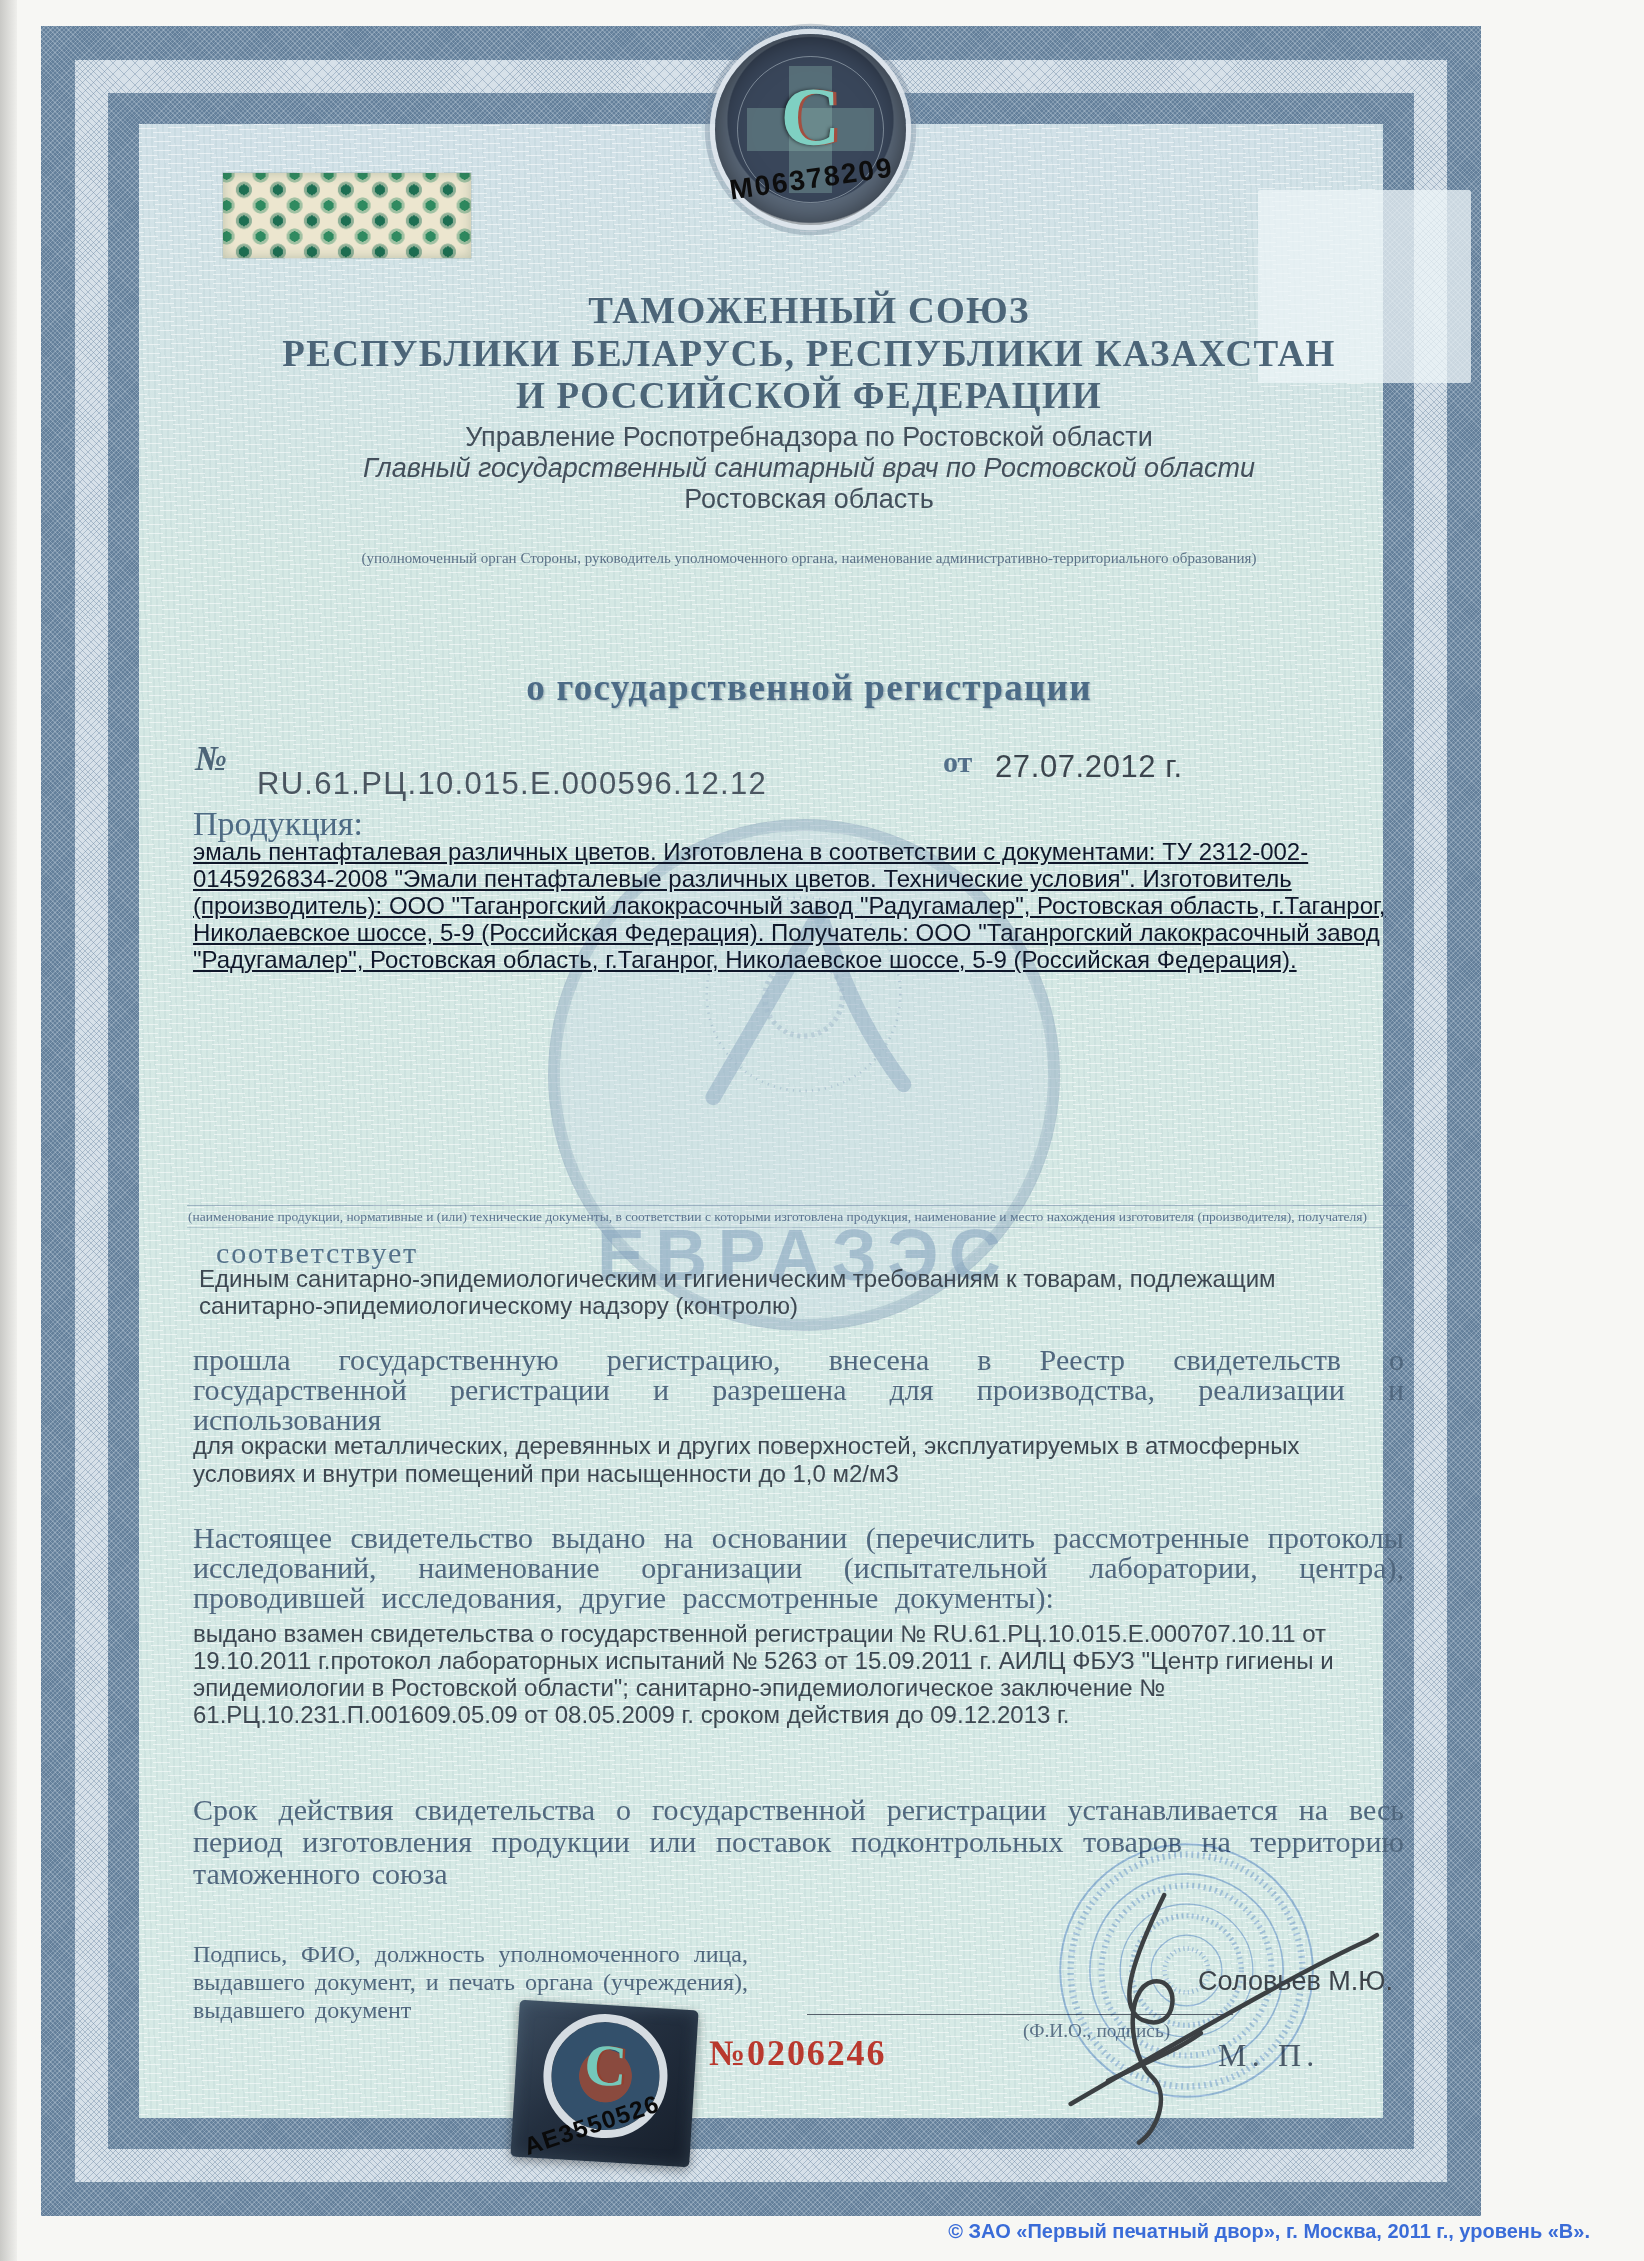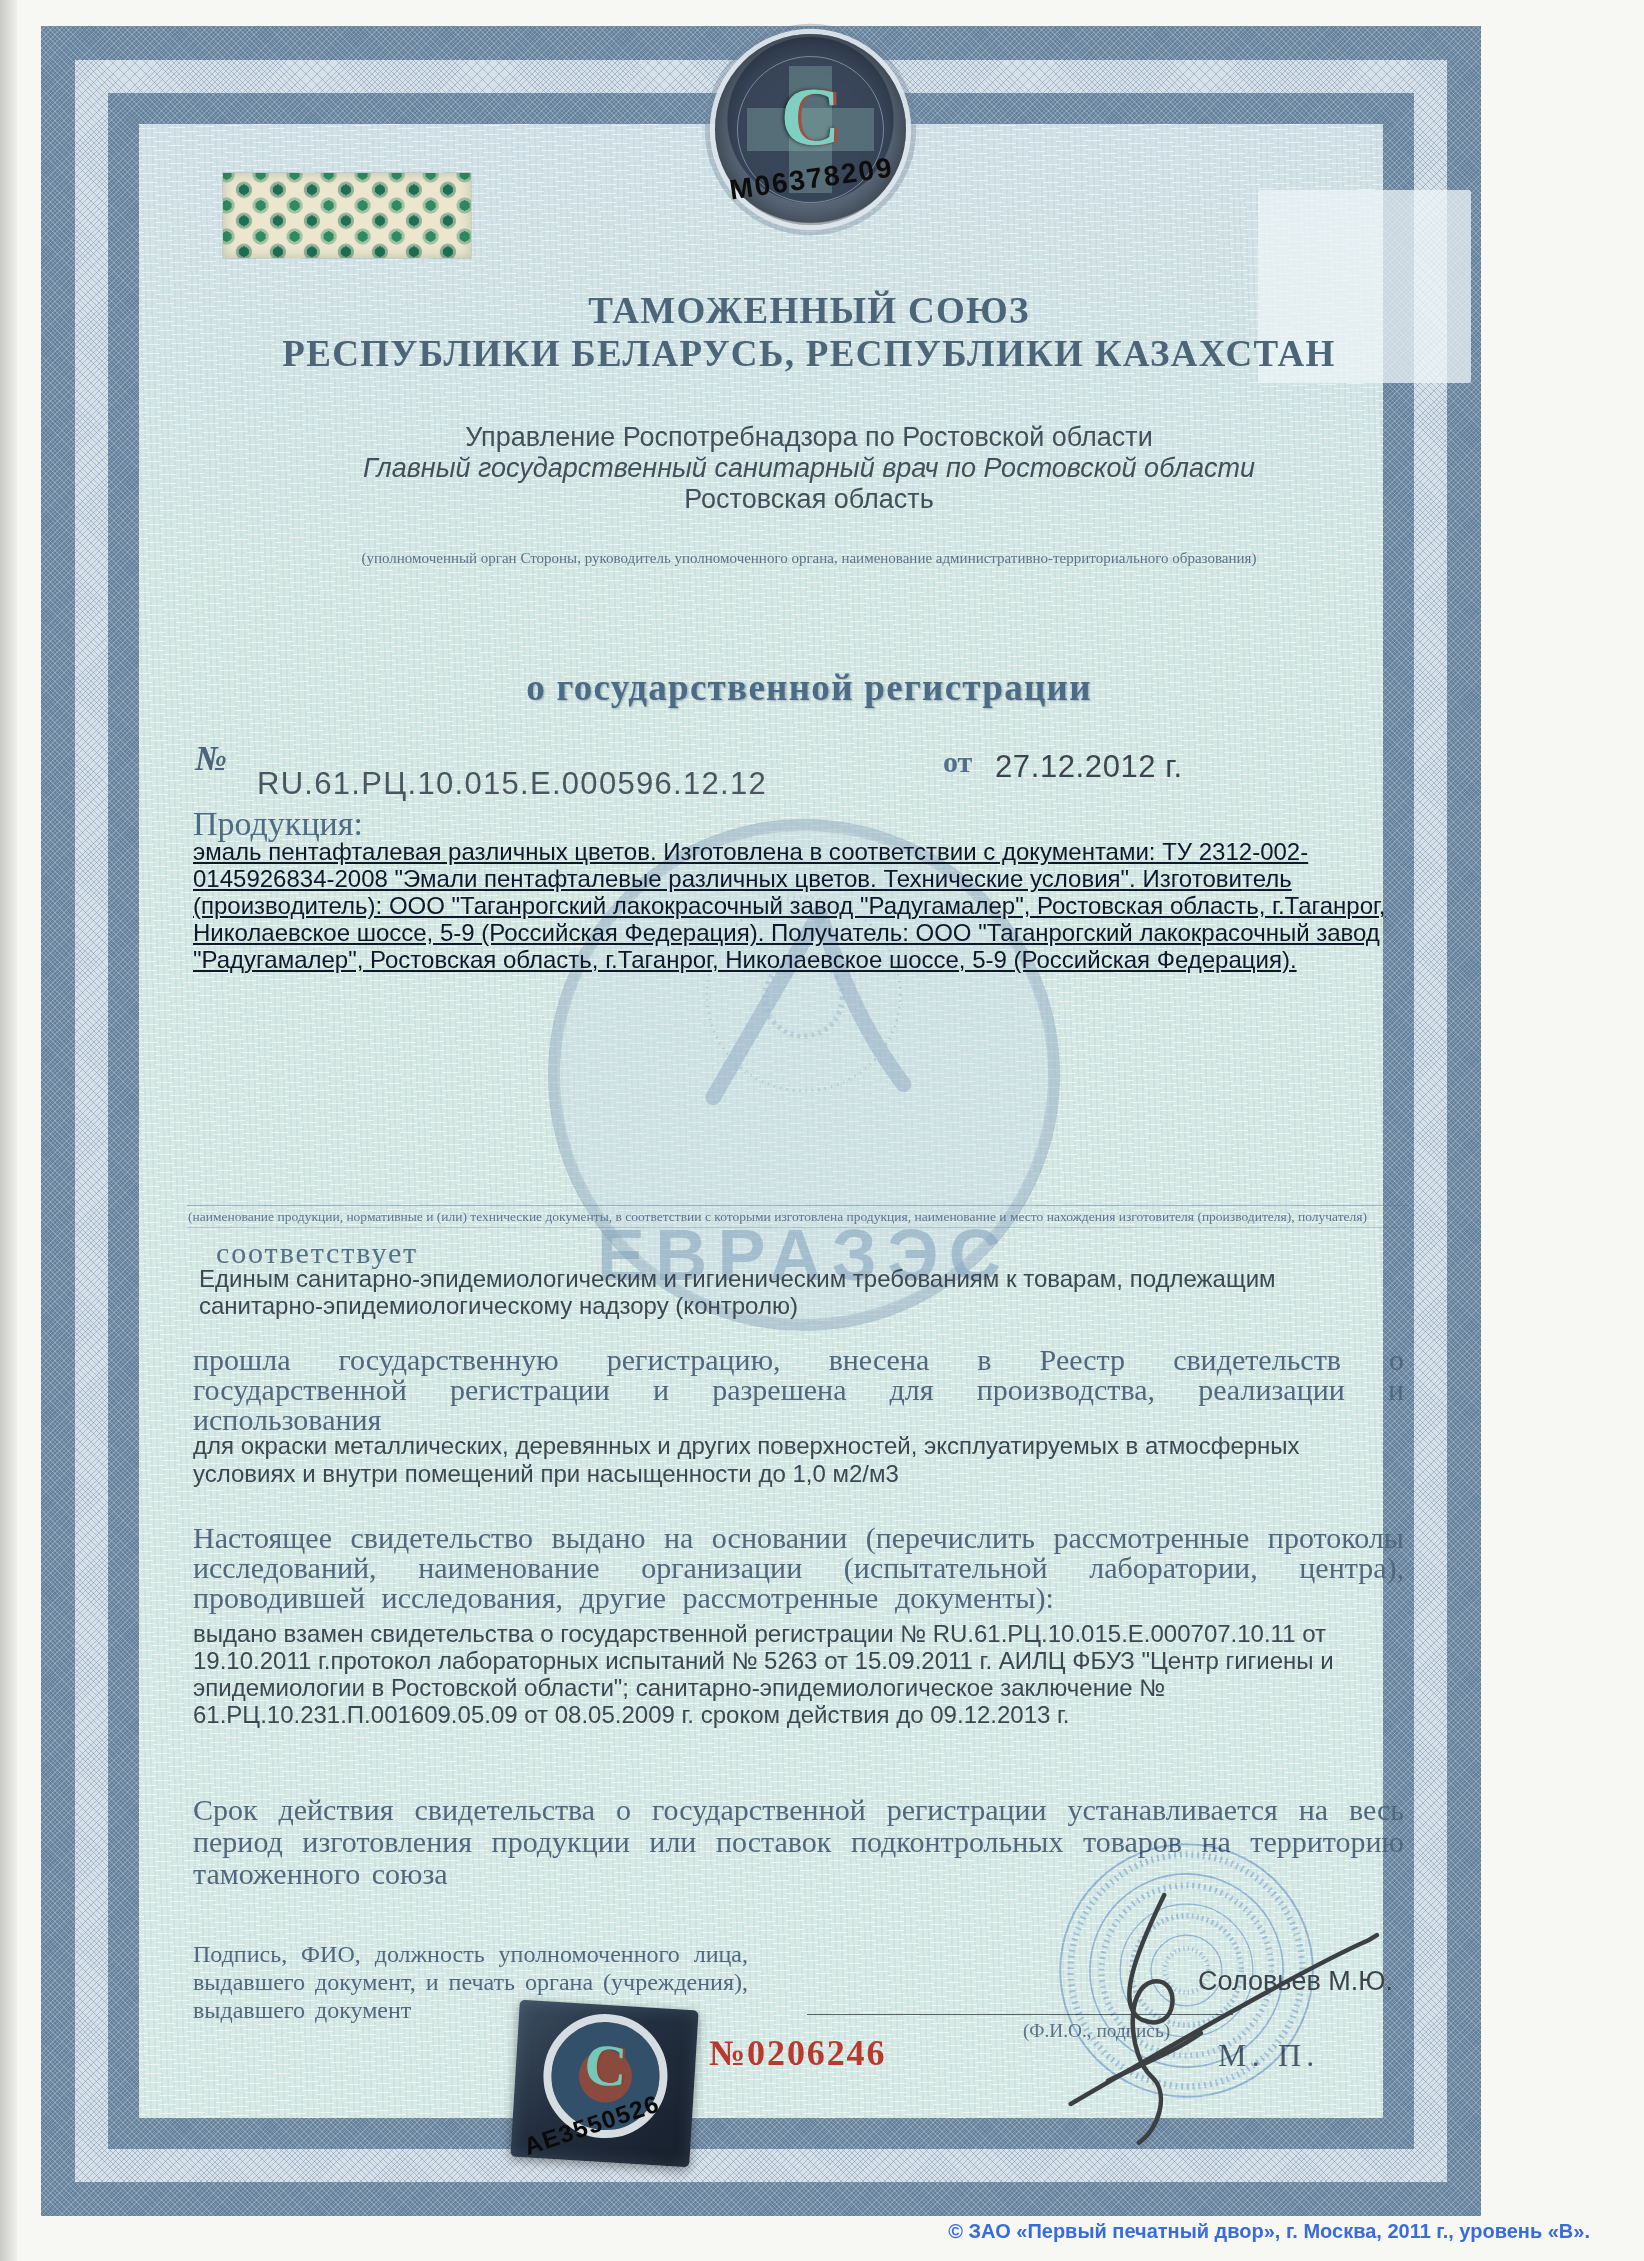--- a/index.html
+++ b/index.html
@@ -167,30 +167,31 @@
   <div id="holo-top" class="abs">
     <div class="ring"></div>
     <div class="bar-h"></div>
     <div class="bar-v"></div>
     <div class="letter">С</div>
     <div class="serial">М06378209</div>
   </div>
 
   <div id="union-0" class="abs center-line union">ТАМОЖЕННЫЙ СОЮЗ</div>
   <div id="union-1" class="abs center-line union">РЕСПУБЛИКИ БЕЛАРУСЬ, РЕСПУБЛИКИ КАЗАХСТАН</div>
+  <div id="union-2" class="abs center-line union">И РОССИЙСКОЙ ФЕДЕРАЦИИ</div>
   <div id="auth-0" class="abs center-line authority">Управление Роспотребнадзора по Ростовской области</div>
   <div id="auth-1" class="abs center-line authority">Главный государственный санитарный врач по Ростовской области</div>
   <div id="auth-2" class="abs center-line authority">Ростовская область</div>
   <div id="auth-caption" class="abs center-line">(уполномоченный орган Стороны, руководитель уполномоченного органа, наименование административно-территориального образования)</div>
   <div id="doc-subtitle" class="abs center-line">о государственной регистрации</div>
 
   <div id="num-label" class="abs">№</div>
   <div id="num-value" class="abs">RU.61.РЦ.10.015.Е.000596.12.12</div>
   <div id="date-label" class="abs">от</div>
-  <div id="date-value" class="abs">27.12.2012 г.</div>
+  <div id="date-value" class="abs">27.07.2012 г.</div>
 
   <div id="product-label" class="abs">Продукция:</div>
   <div id="product-text" class="abs">эмаль пентафталевая различных цветов. Изготовлена в соответствии с документами: ТУ 2312-002-0145926834-2008 "Эмали пентафталевые различных цветов. Технические условия". Изготовитель (производитель): ООО "Таганрогский лакокрасочный завод "Радугамалер", Ростовская область, г.Таганрог, Николаевское шоссе, 5-9 (Российская Федерация). Получатель: ООО "Таганрогский лакокрасочный завод "Радугамалер", Ростовская область, г.Таганрог, Николаевское шоссе, 5-9 (Российская Федерация).</div>
   <div id="rule-prod-top" class="abs rule"></div>
   <div id="product-caption" class="abs">(наименование продукции, нормативные и (или) технические документы, в соответствии с которыми изготовлена продукция, наименование и место нахождения изготовителя (производителя), получателя)</div>
   <div id="rule-prod-bot" class="abs rule"></div>
 
   <div id="conf-label" class="abs">соответствует</div>
   <div id="conf-text" class="abs">Единым санитарно-эпидемиологическим и гигиеническим требованиям к товарам, подлежащим санитарно-эпидемиологическому надзору (контролю)</div>
 

